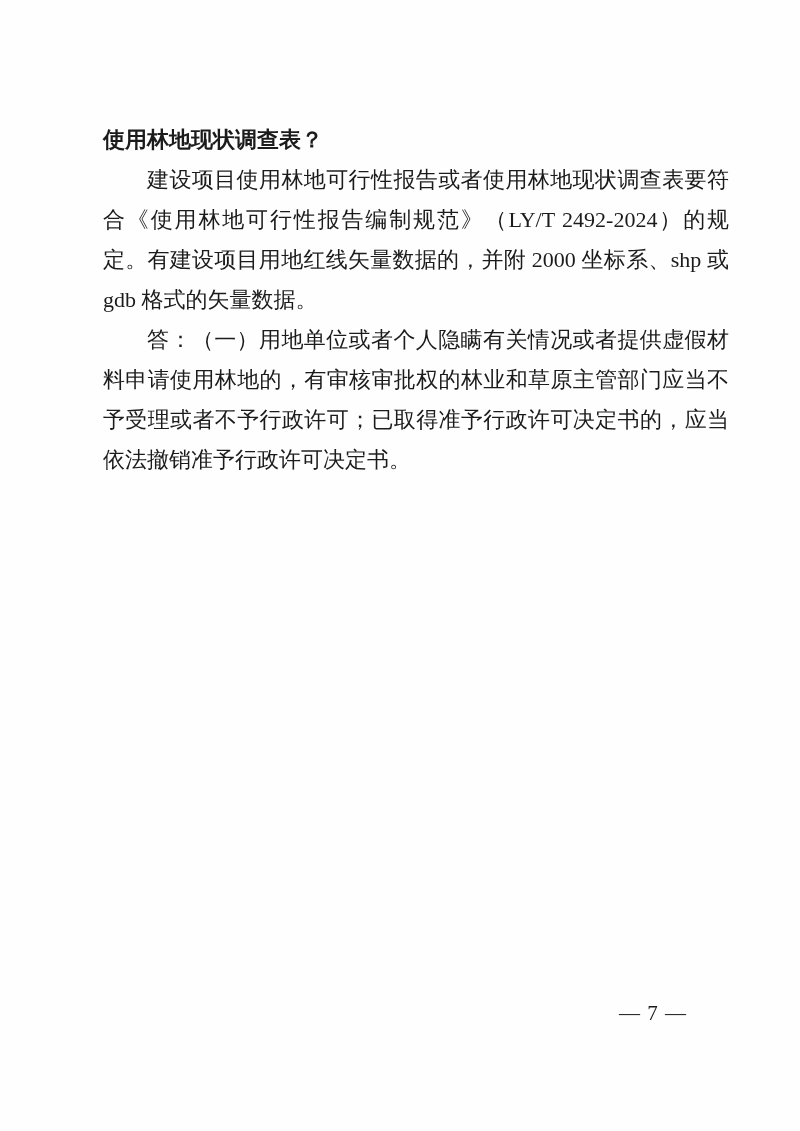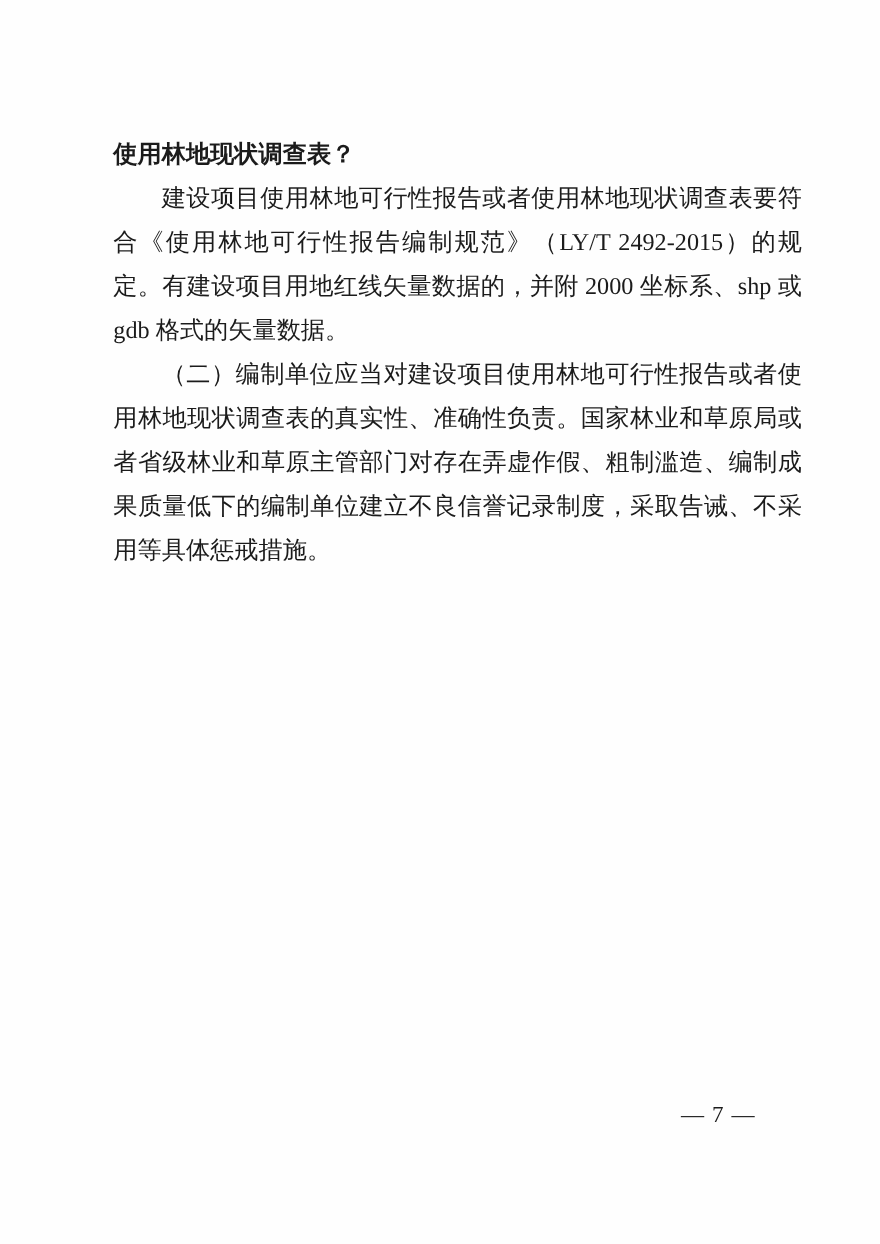--- a/index.html
+++ b/index.html
@@ -47,17 +47,17 @@
     color: #1b1b1b;
     letter-spacing: 1px;
   }
 </style>
 </head>
 <body>
 
 <div class="page">
   <div class="content">
     <p class="para noindent question">使用林地现状调查表？</p>
-    <p class="para">建设项目使用林地可行性报告或者使用林地现状调查表要符合《使用林地可行性报告编制规范》（LY/T 2492-2015）的规定。有建设项目用地红线矢量数据的，并附 2000 坐标系、shp 或 gdb 格式的矢量数据。</p>
-    <p class="para">（二）编制单位应当对建设项目使用林地可行性报告或者使用林地现状调查表的真实性、准确性负责。国家林业和草原局或者省级林业和草原主管部门对存在弄虚作假、粗制滥造、编制成果质量低下的编制单位建立不良信誉记录制度，采取告诫、不采用等具体惩戒措施。</p>
+    <p class="para">建设项目使用林地可行性报告或者使用林地现状调查表要符合《使用林地可行性报告编制规范》（LY/T 2492-2024）的规定。有建设项目用地红线矢量数据的，并附 2000 坐标系、shp 或 gdb 格式的矢量数据。</p>
+    <p class="para">答：（一）用地单位或者个人隐瞒有关情况或者提供虚假材料申请使用林地的，有审核审批权的林业和草原主管部门应当不予受理或者不予行政许可；已取得准予行政许可决定书的，应当依法撤销准予行政许可决定书。</p>
   </div>
   <div class="page-number">— 7 —</div>
 </div>
 
 </body></html>

